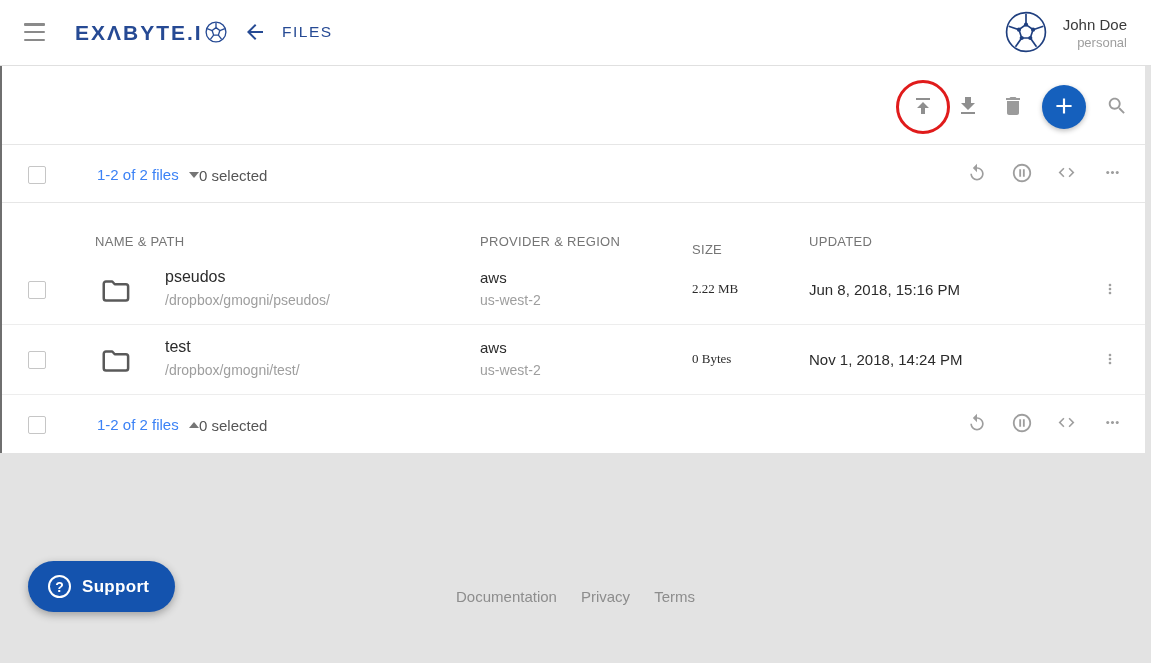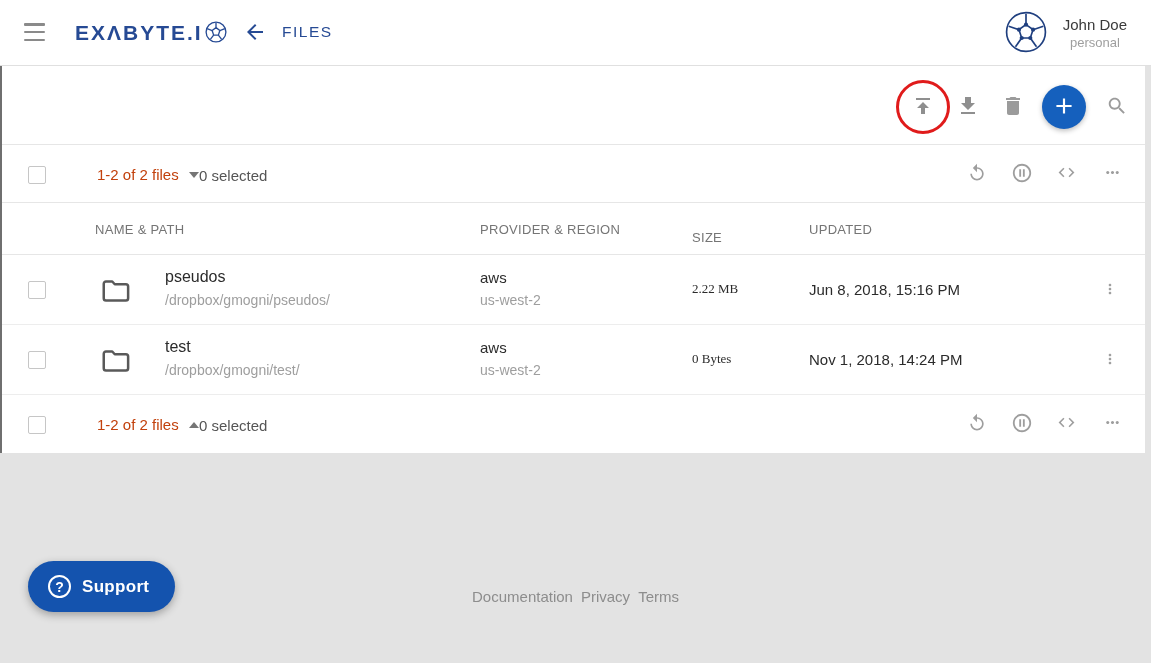--- a/index.html
+++ b/index.html
@@ -16,21 +16,21 @@
   .hamburger span { display:block; width:21px; height:2.5px; background:#8a8a8a; border-radius:1px; }
   .logo { position:absolute; left:75px; top:19px; display:flex; align-items:center; }
   .logo-text { font-size:21px; font-weight:bold; letter-spacing:2px; color:#264a94; }
   .logo-ball { margin-left:2px; margin-top:2px; }
   .back-btn { position:absolute; left:241px; top:20px; width:28px; height:26px;
               background:none; border:none; cursor:pointer; }
   .page-title { position:absolute; left:282px; top:23px; font-size:15.5px; font-weight:400;
                 letter-spacing:1.5px; color:#264a94; }
   .user { position:absolute; right:24px; top:0; height:66px; display:flex; align-items:center;
           gap:16px; background:none; border:none; cursor:pointer; }
-  .user-names { display:flex; flex-direction:column; align-items:center; gap:2px; }
+  .user-names { display:flex; flex-direction:column; align-items:flex-end; gap:2px; }
   .user-name { font-size:15px; color:#3a3a3a; }
   .user-role { font-size:13px; color:#9e9e9e; }
 
   
   .sheet { position:absolute; left:0; top:66px; width:1145px; height:387px; background:#fff; }
   .left-edge { position:absolute; left:0; top:66px; width:2px; height:387px; background:#6f6f6f; }
 
   
   .filter-bar { position:absolute; left:2px; top:66px; width:1143px; height:79px;
                 background:#fff; border-bottom:1px solid #e6e6e6; }
@@ -50,31 +50,31 @@
 
   
   .toolbar { position:absolute; left:2px; width:1143px; height:57px; background:#fff; }
   .toolbar.top { top:146px; border-bottom:1px solid #e6e6e6; }
   .toolbar.bottom { top:396px; }
   .cb { position:absolute; width:18px; height:18px; border:1.5px solid #c6c6c6;
         border-radius:2px; background:#fff; cursor:pointer; }
   .toolbar .cb { left:26px; top:20px; }
   .pager { position:absolute; left:95px; top:0; height:57px; display:flex; align-items:center;
            gap:10px; background:none; border:none; cursor:pointer; }
-  .pager-label { font-size:15px; color:#c2410c; }
+  .pager-label { font-size:15px; color:#3b82f6; }
   .caret-down { width:0; height:0; border-left:5px solid transparent; border-right:5px solid transparent;
                 border-top:6px solid #757575; }
   .caret-up { width:0; height:0; border-left:5px solid transparent; border-right:5px solid transparent;
               border-bottom:6px solid #757575; }
   .sel-count { position:absolute; left:197px; top:21px; font-size:15px; color:#555; }
   .tb-i1 { left:957px; top:10px; } .tb-i2 { left:1002px; top:10px; }
   .tb-i3 { left:1046px; top:10px; } .tb-i4 { left:1092px; top:10px; }
 
   
-  .thead { position:absolute; left:2px; top:204px; width:1143px; height:51px;
+  .thead { position:absolute; left:2px; top:216px; width:1143px; height:51px;
            background:#fff; border-bottom:1px solid #e6e6e6; }
   .th { position:absolute; top:18px; font-size:13px; color:#757575; letter-spacing:.3px; }
   .th.c1 { left:93px; } .th.c2 { left:478px; } .th.c3 { left:690px;margin-top:8px; } .th.c4 { left:807px; }
 
   .trow { position:absolute; left:2px; width:1143px; height:70px; background:#fff;
           border-bottom:1px solid #ededed; cursor:pointer; }
   .trow.r0 { top:255px;padding-left:20px; } .trow.r1 { top:325px; }
   .trow .cb { left:26px; top:26px; }
   .folder { position:absolute; left:99px; top:23px; }
   .cell-name { position:absolute; left:163px; top:13px; font-size:16px; font-weight:500; color:#2b2b2b; }
@@ -83,21 +83,21 @@
   .cell-region { position:absolute; left:478px; top:37px; font-size:14px; color:#9e9e9e; }
   .cell-size { position:absolute; left:690px; top:26px; font-size:13px; color:#2b2b2b;font-family:Liberation Serif, serif; }
   .cell-updated { position:absolute; left:807px; top:26px; font-size:15px; color:#2b2b2b; }
   .row-menu { left:1090px; top:17px; }
 
   
   .footer-copy { position:absolute; left:0; top:540px; width:1151px; text-align:center;
                  font-size:15px; color:#9b9b9b; }
   .company-link { color:#2e6fd4; text-decoration:none; cursor:pointer; }
   .footer-links { position:absolute; left:0; top:588px; width:1151px; display:flex;
-                  justify-content:center; gap:8px; }
+                  justify-content:center; gap:24px; }
   .footer-links a { font-size:15px; color:#8d8d8d; text-decoration:none; cursor:pointer; }
   .support-btn { position:absolute; left:28px; top:561px; height:51px; padding:0 26px 0 20px;
                  border-radius:26px; background:#1453ae; border:none; cursor:pointer;
                  display:flex; align-items:center; gap:11px;
                  box-shadow:0 3px 8px rgba(0,0,0,.3); }
   .help-badge { width:23px; height:23px; border:2px solid #fff; border-radius:50%;
                 display:flex; align-items:center; justify-content:center;
                 color:#fff; font-size:14px; font-weight:bold; }
   .support-label { color:#fff; font-size:17px; font-weight:bold; letter-spacing:.3px; }
 </style>

